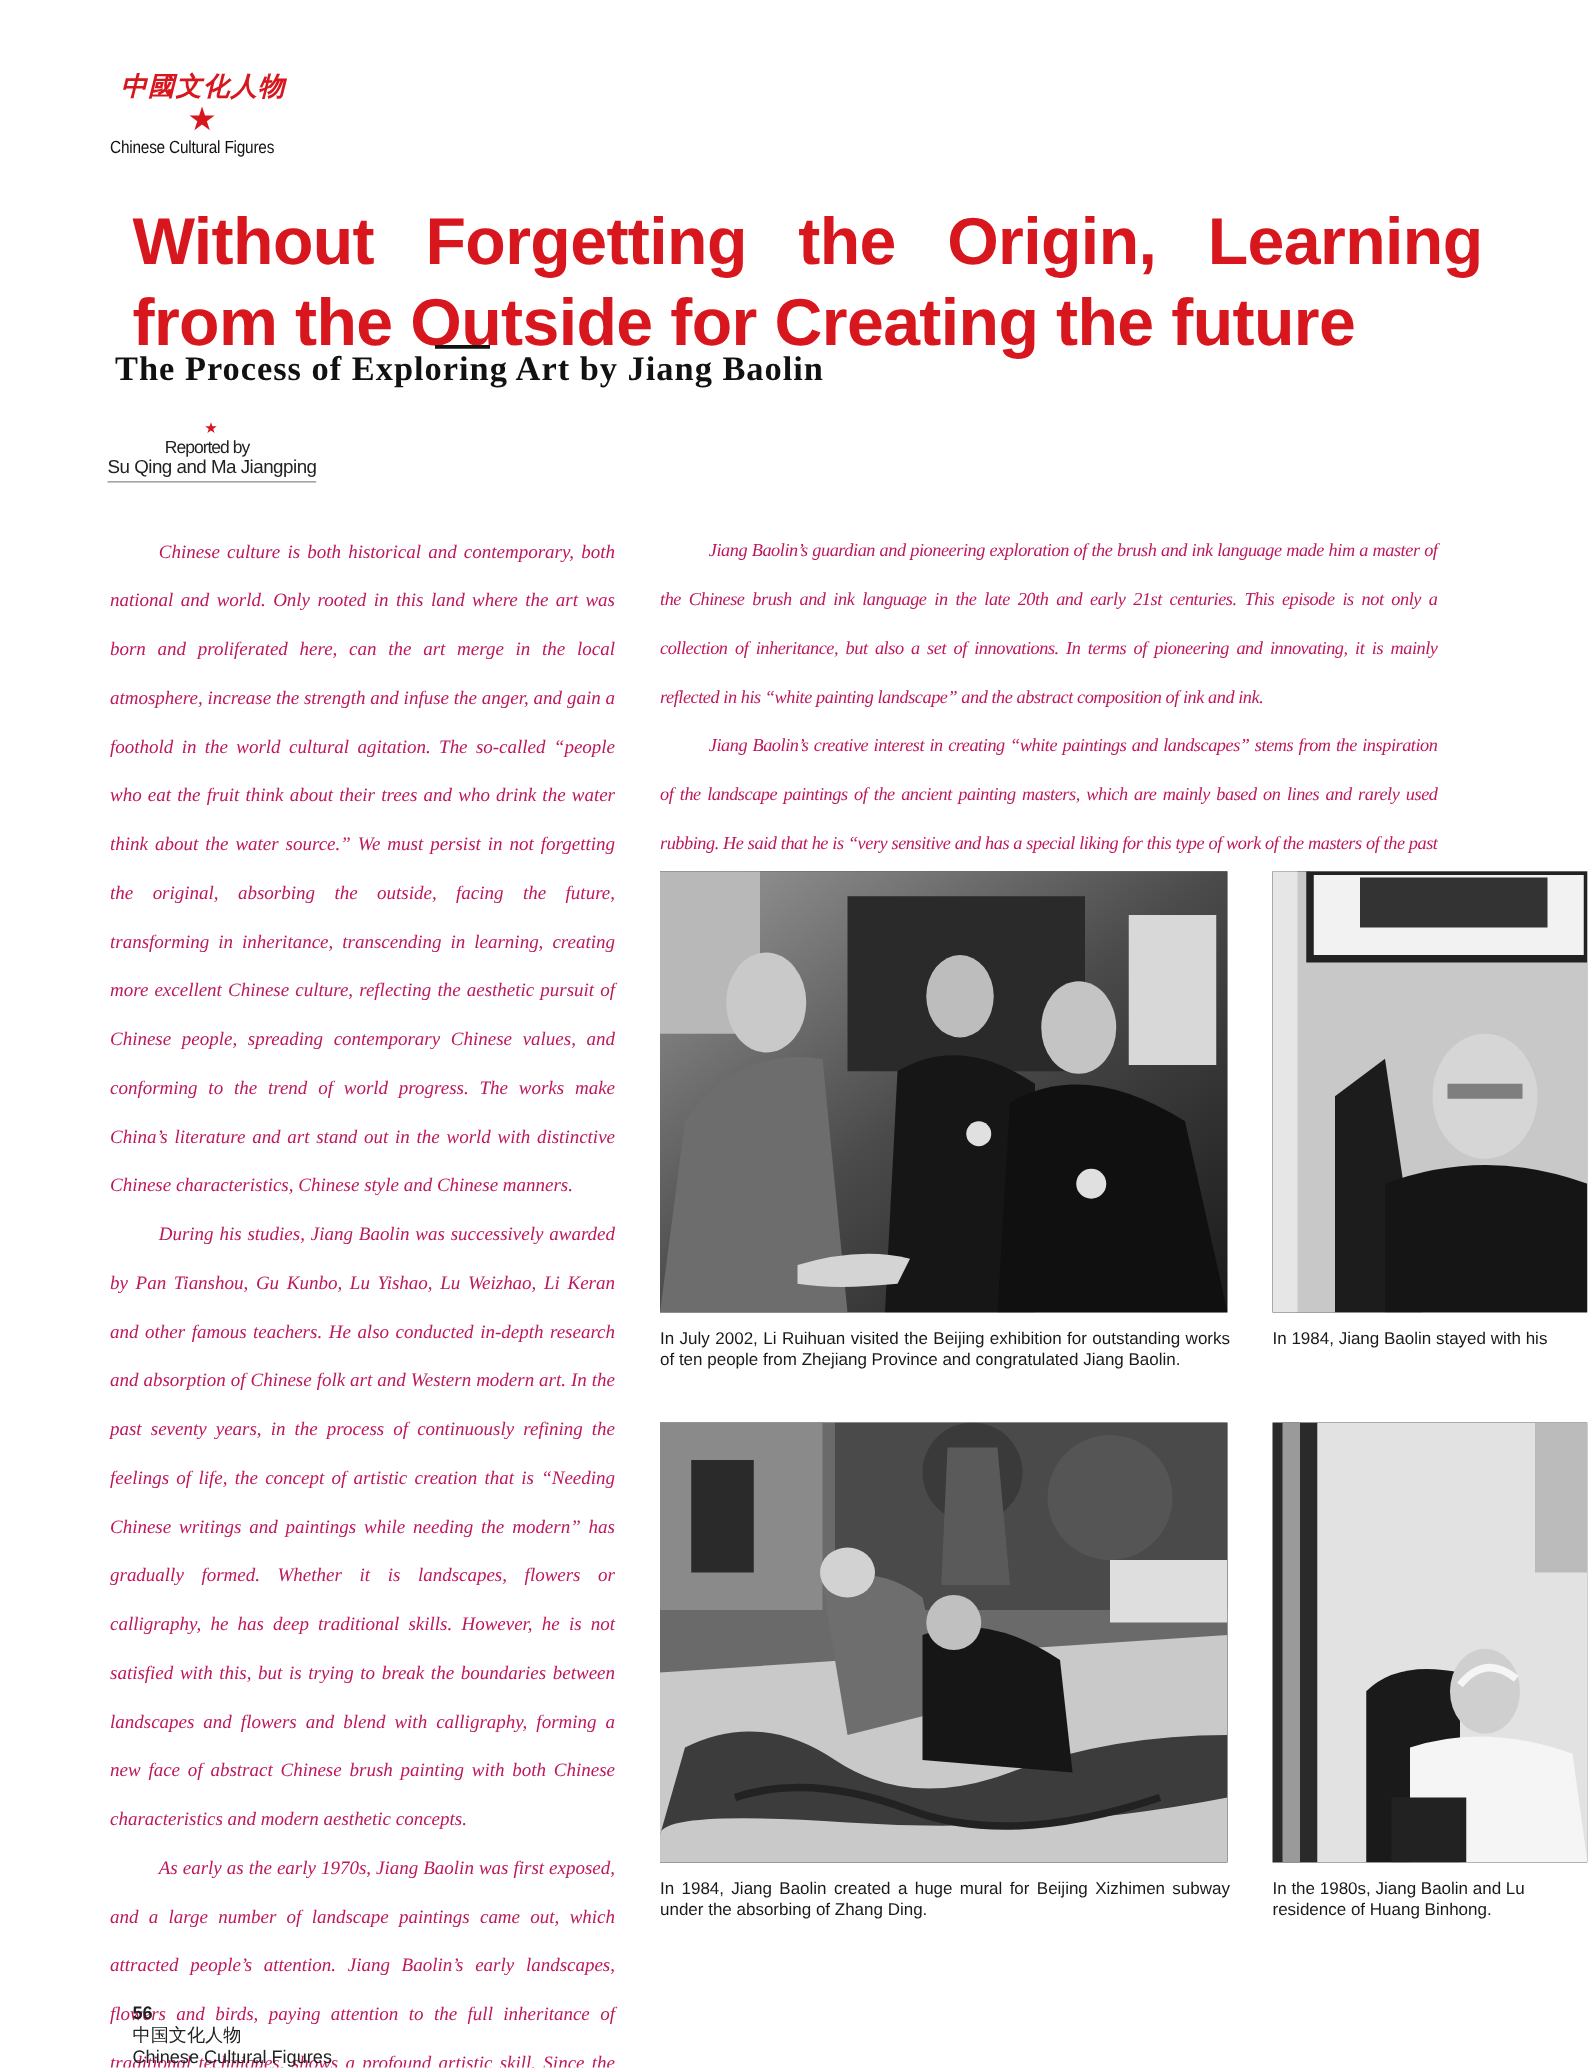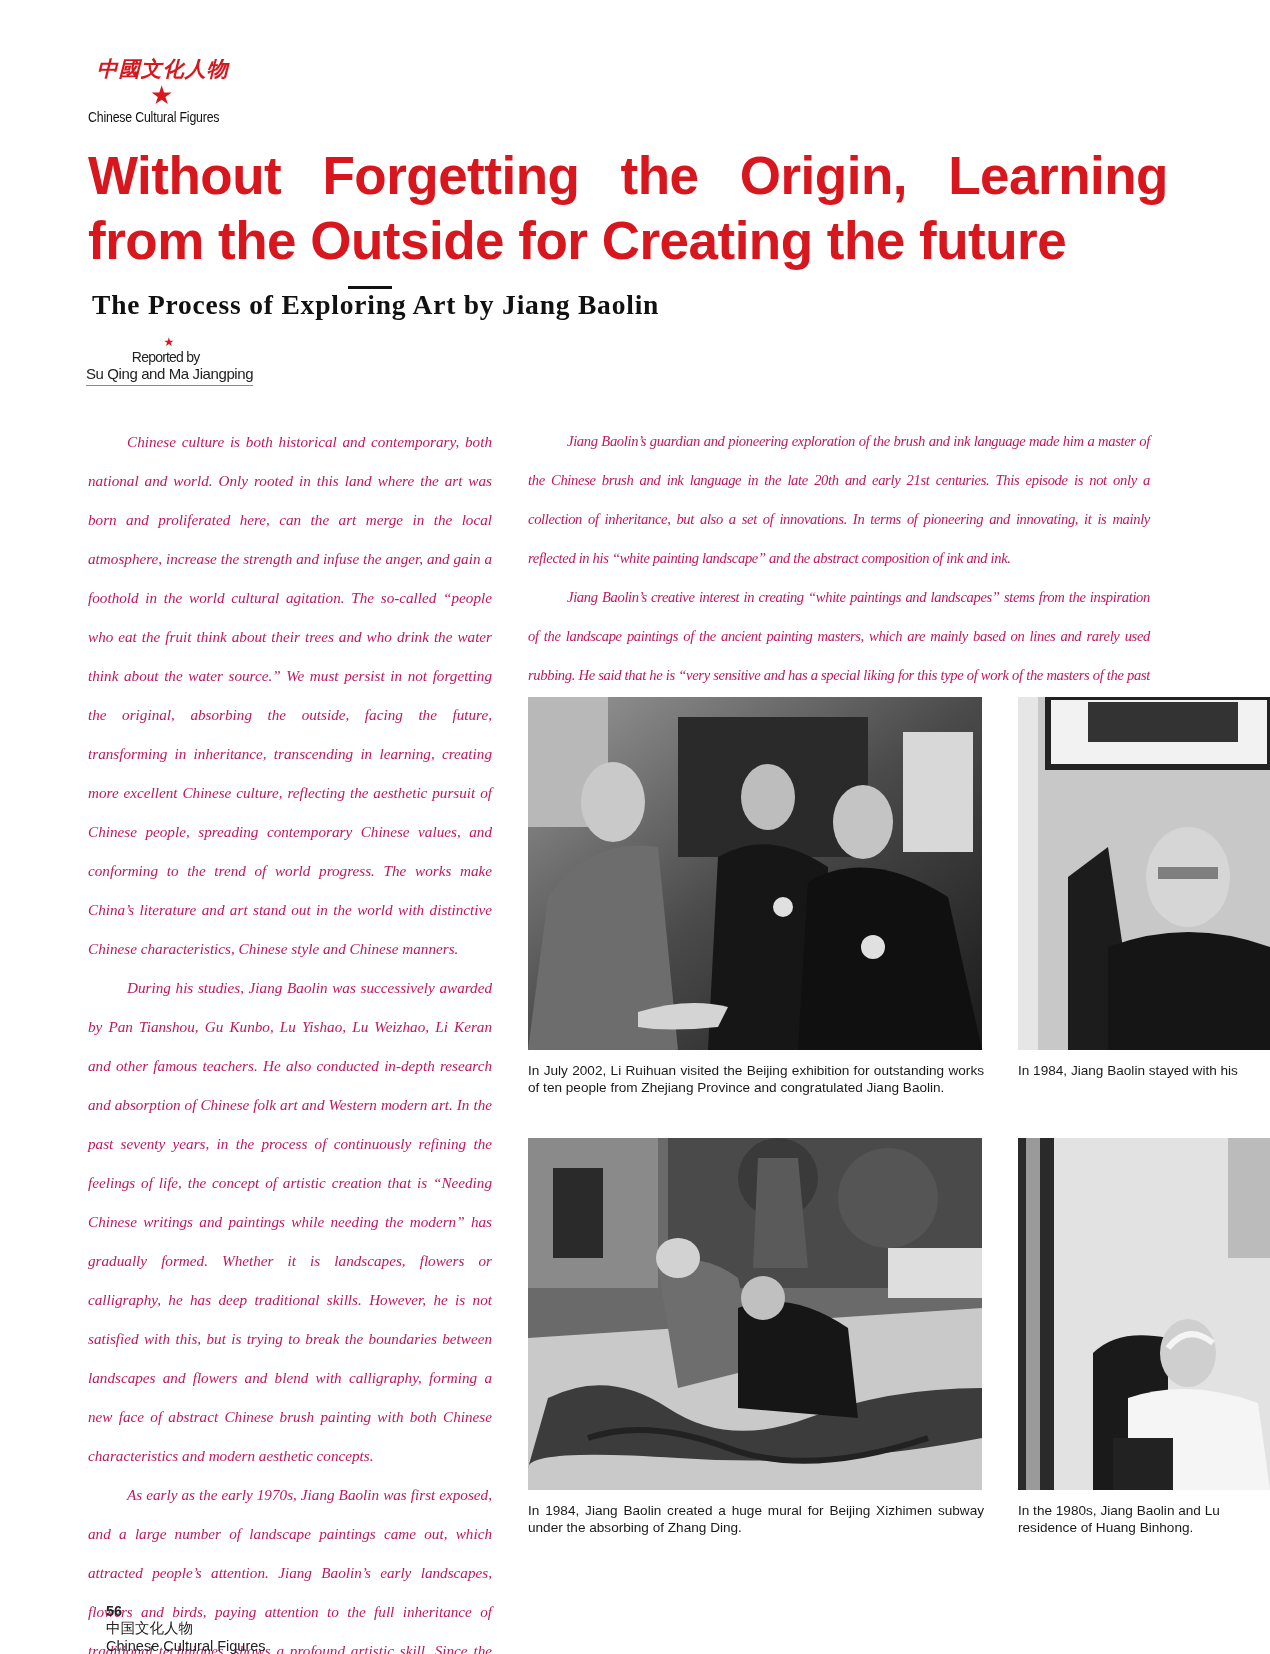--- a/index.html
+++ b/index.html
@@ -10,21 +10,21 @@
   .hdr { left: 88px; top: 55px; height: 30px; display: flex; align-items: center; }
   .hdr-cn { font-family: "DejaVu Serif", serif; font-weight: bold; font-style: italic; color: #d7161e; font-size: 21px; letter-spacing: 1px; }
   .hdr-star { color: #d7161e; font-size: 26px; margin: 0 8px 0 6px; line-height: 1; }
   .hdr-en { font-family: "Liberation Sans", sans-serif; font-size: 14px; color: #111; transform: scaleX(0.88); transform-origin: left center; letter-spacing: -0.2px; }
 
   
   .title { left: 88px; top: 143px; width: 1080px; font-family: "Liberation Sans", sans-serif; font-weight: bold; color: #d7161e; font-size: 53px; line-height: 65px; letter-spacing: -0.5px; }
   .title .l1 { display: block; text-align: justify; text-align-last: justify; }
   .title .l2 { display: block; }
 
-  .subtitle { left: 92px; top: 286px; font-family: "Liberation Serif", serif; font-weight: bold; font-size: 27.5px; color: #111; letter-spacing: 0.8px; display: flex; align-items: center; }
+  .subtitle { left: 92px; top: 276px; font-family: "Liberation Serif", serif; font-weight: bold; font-size: 27.5px; color: #111; letter-spacing: 0.8px; display: flex; align-items: center; }
   .subtitle .dash { display: inline-block; width: 44px; height: 3px; background: #111; margin-right: 12px; }
 
   .byline { left: 86px; top: 335px; font-family: "Liberation Sans", sans-serif; font-size: 15px; color: #222; padding-bottom: 3px; border-bottom: 1px solid #8a8a8a; display: flex; align-items: center; letter-spacing: -0.4px; }
   .byline .star { color: #d7161e; font-size: 12px; margin-right: 2px; }
   .byline .pre { font-size: 14px; letter-spacing: -0.8px; margin-right: 8px; }
 
   
   .col { font-family: "Liberation Serif", serif; font-size: 15.2px; line-height: 39px; color: #be185d; text-align: justify; font-style: italic; }
   .col p { margin: 0; text-indent: 39px; }
   .col-left { left: 88px; top: 422px; width: 404px; }
@@ -50,21 +50,21 @@
 </style>
 </head>
 <body>
 
 <div class="abs hdr">
   <span class="hdr-cn">中國文化人物</span>
   <span class="hdr-star">★</span>
   <span class="hdr-en">Chinese Cultural Figures</span>
 </div>
 
-<h1 class="abs title" style="margin:0;">
+<h1 class="abs title" style="margin:18px;">
   <span class="l1">Without Forgetting the Origin, Learning</span>
   <span class="l2">from the Outside for Creating the future</span>
 </h1>
 
 <div class="abs subtitle">
   <span class="dash"></span>
   <span>The Process of Exploring Art by Jiang Baolin</span>
 </div>
 
 <div class="abs byline">

